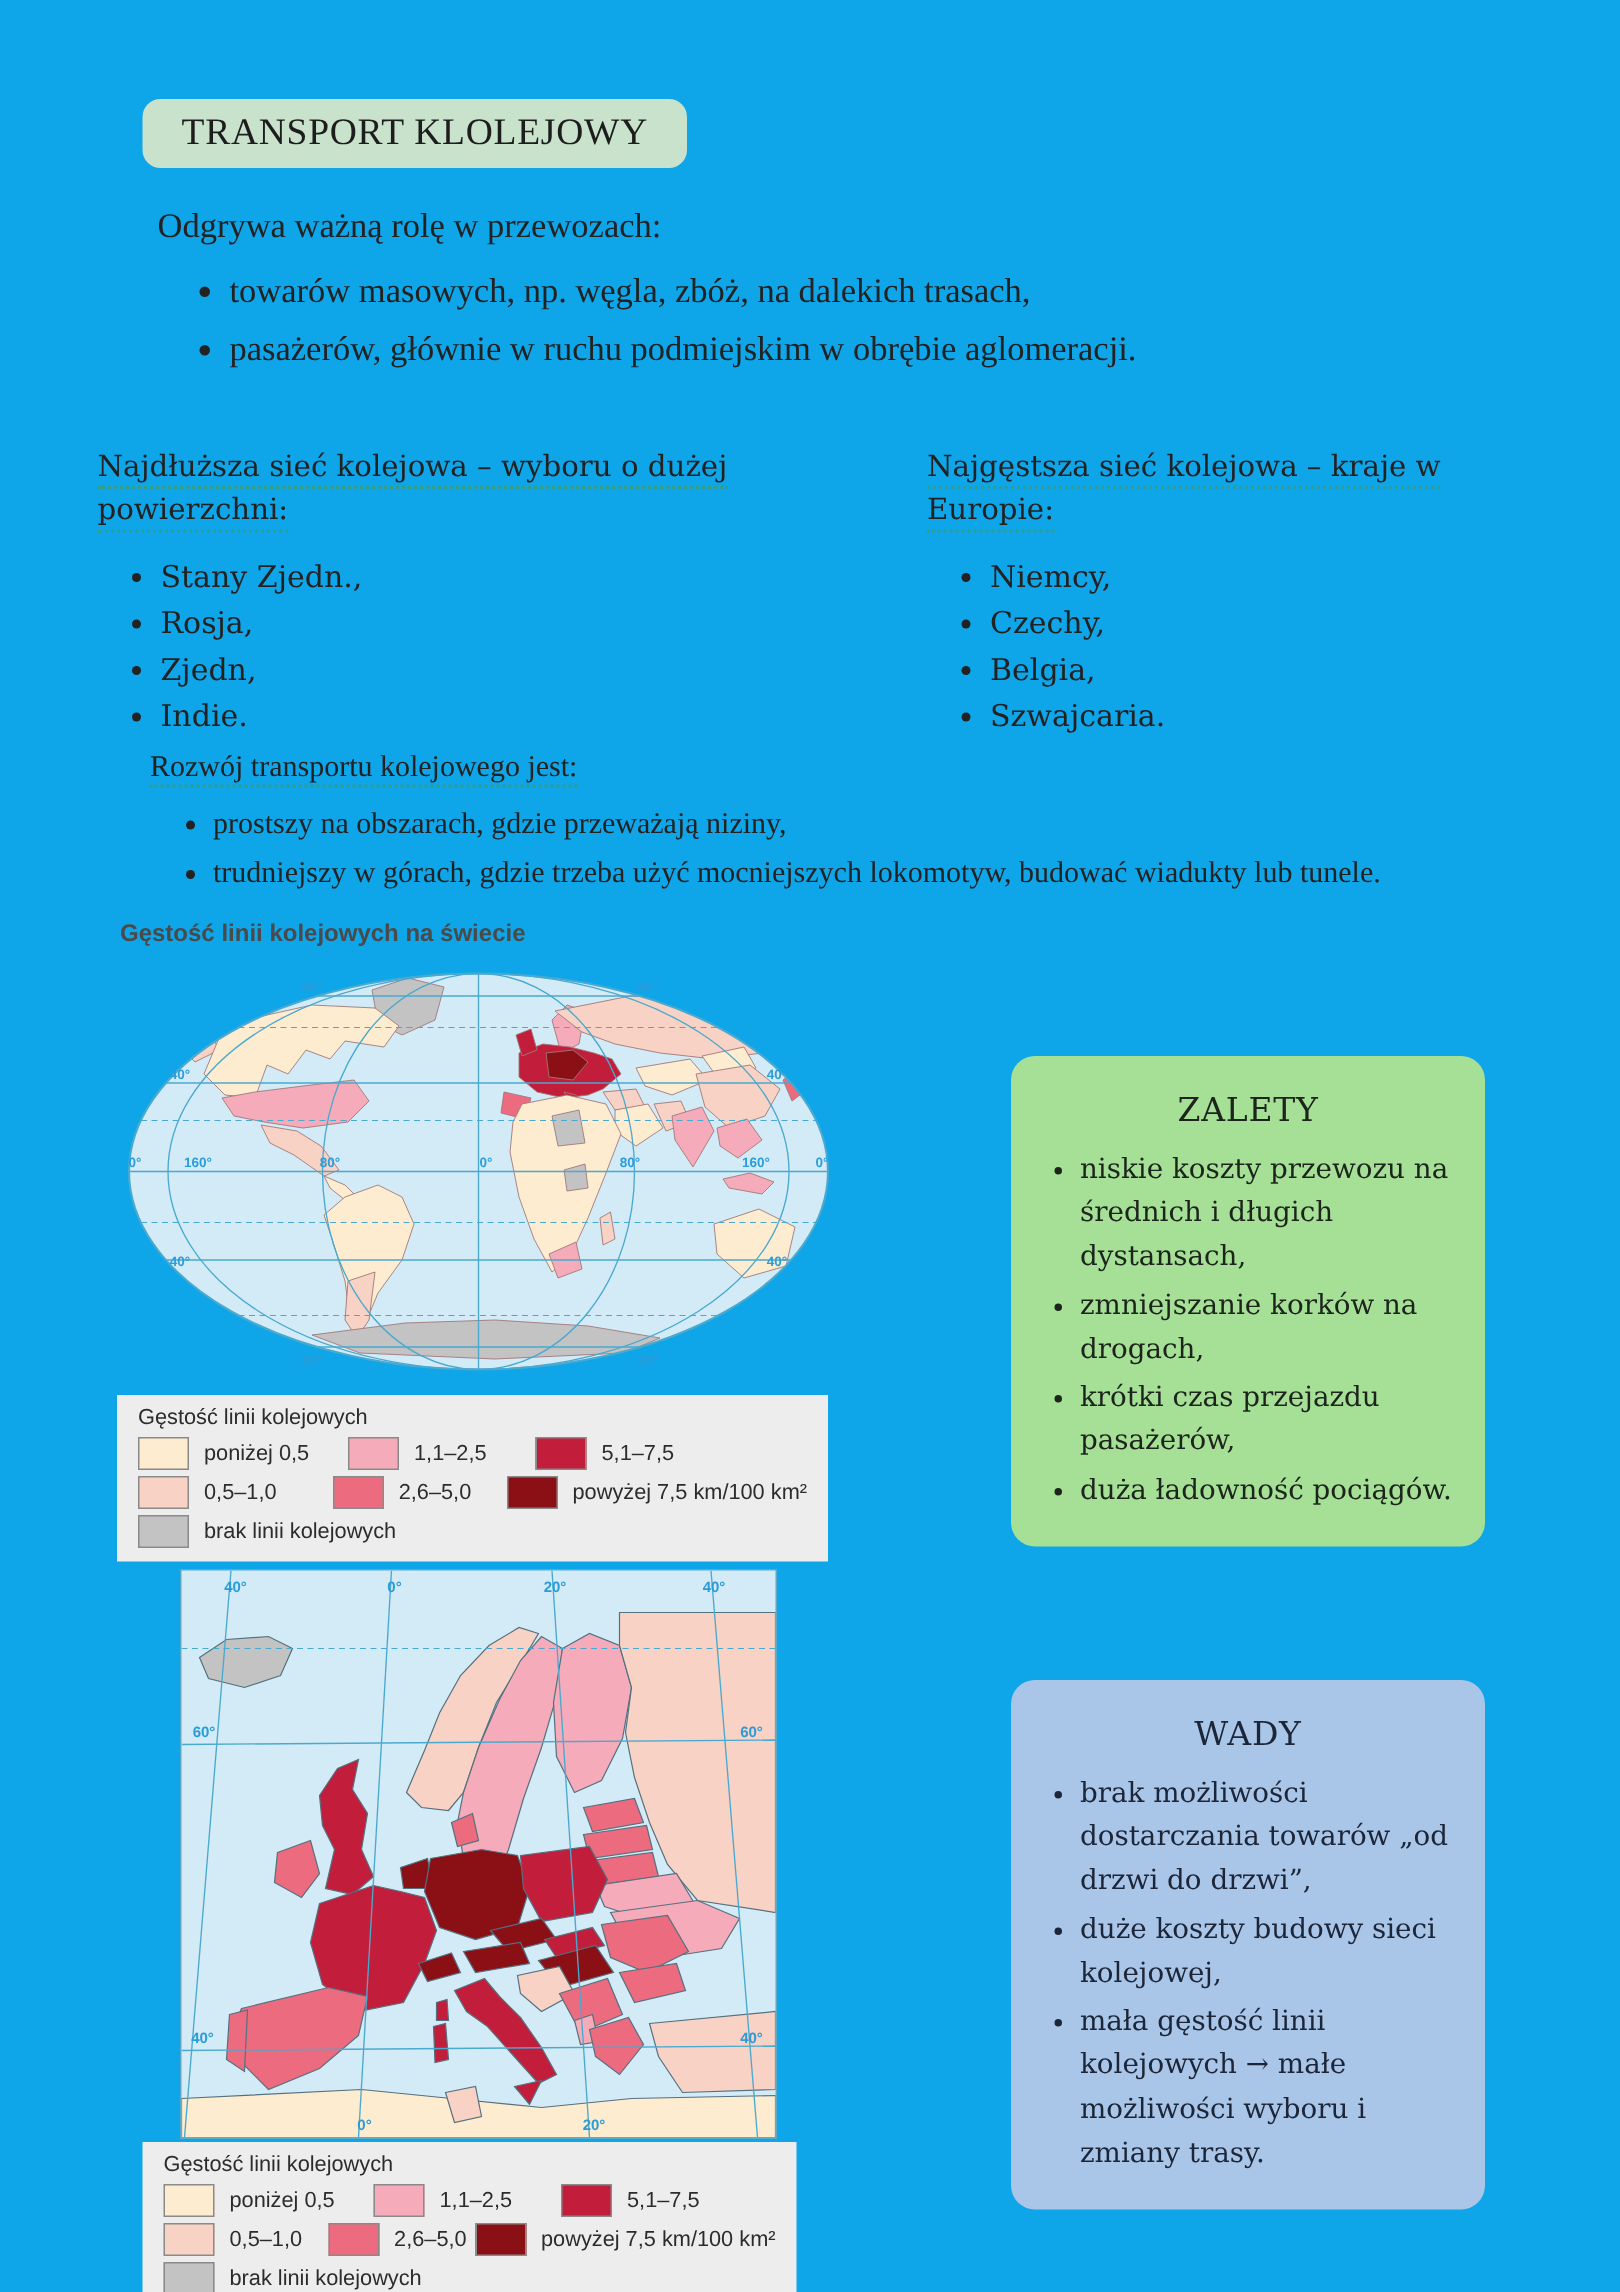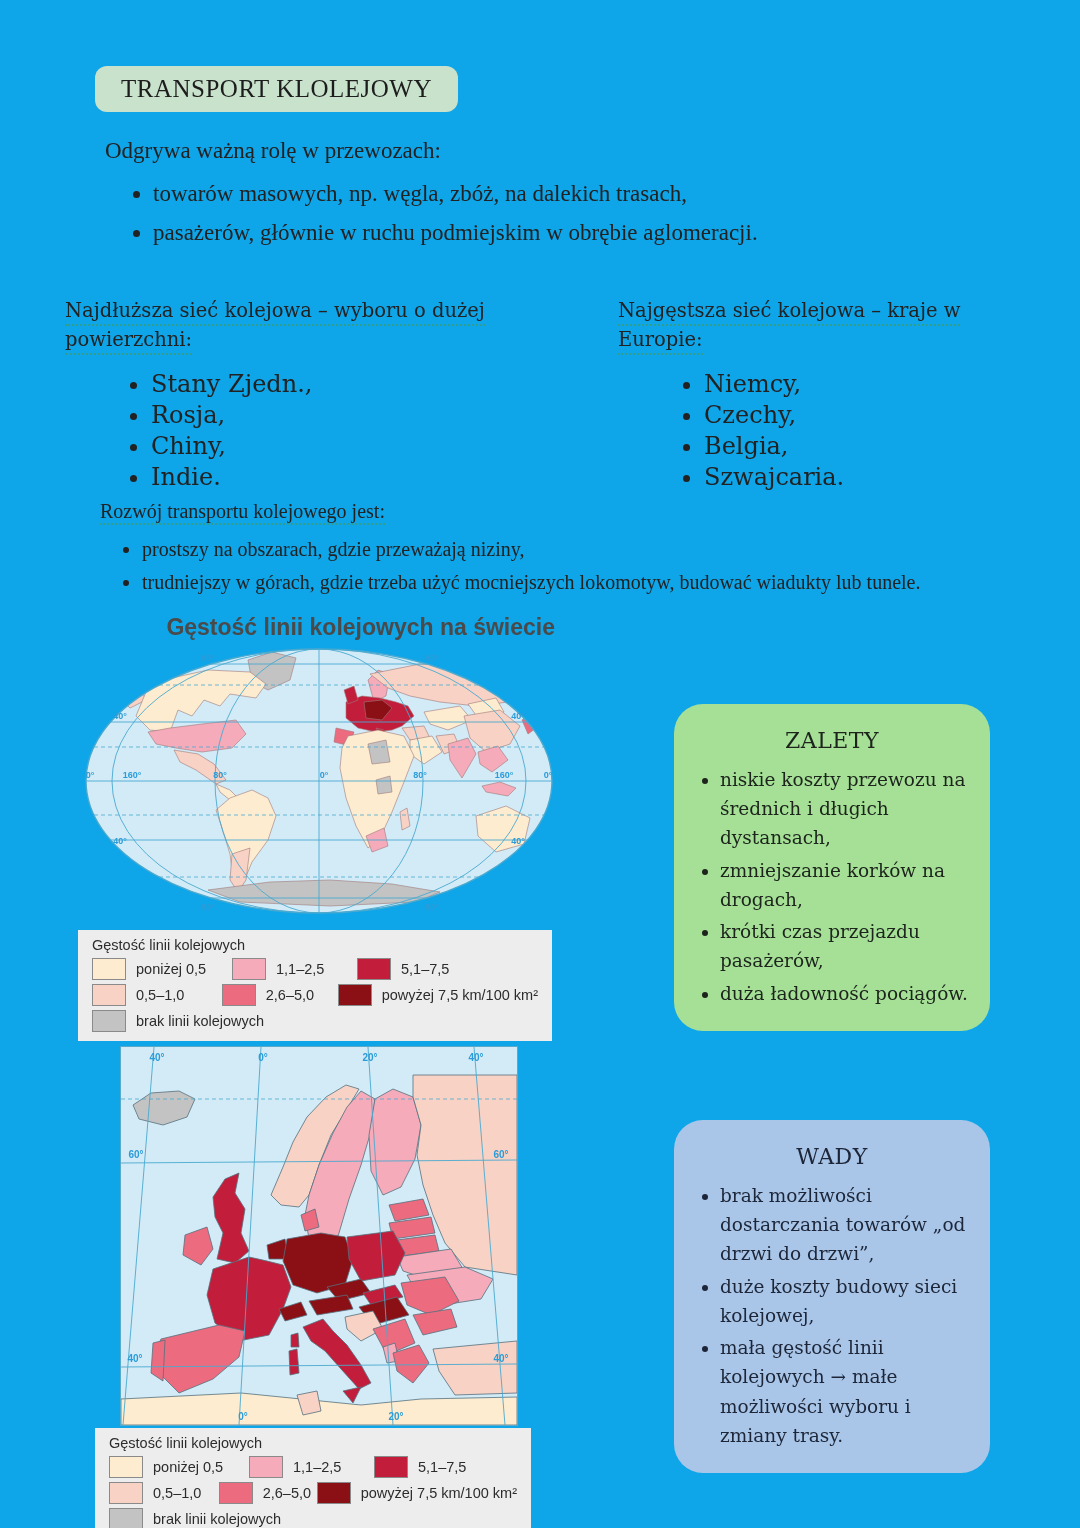--- a/index.html
+++ b/index.html
@@ -19,32 +19,32 @@
   .intro ul{margin:10px 0 0 0;padding-left:48px;}
   .intro li{font-size:23px;line-height:39px;}
 
   
   .col{position:absolute;top:296px;font-family:"DejaVu Serif",serif;}
   .col-left{left:65px;width:545px;}
   .col-right{left:618px;width:400px;}
   .col .heading{display:inline;font-size:19.5px;line-height:1.5;
                 border-bottom:2.5px dotted var(--underline);padding-bottom:2px;}
   .col ul{margin:14px 0 0 0;padding-left:42px;}
-  .col li{font-size:24px;line-height:31px;margin-left:44px;}
+  .col li{font-size:20px;line-height:31px;}
 
   
   .dev{position:absolute;left:100px;top:500px;width:960px;font-family:"Liberation Serif",serif;}
   .dev .heading{display:inline;font-size:20px;border-bottom:2.5px dotted var(--underline);
                 padding-bottom:1px;}
   .dev ul{margin:10px 0 0 0;padding-left:42px;}
   .dev li{font-size:20px;line-height:33px;}
 
   
-  .map-title{position:absolute;text-align:right;font-family:"Liberation Sans",sans-serif;
-             font-weight:700;font-size:23px;color:#4a4a4a;}
+  .map-title{position:absolute;text-align:left;font-family:"Liberation Sans",sans-serif;
+             font-weight:700;font-size:16px;color:#4a4a4a;}
   .wm-title{left:80px;width:475px;top:614px;}
   .em-title{left:120px;width:396px;top:1028px;}
 
   .world-svg{position:absolute;left:80px;top:640px;}
   .europe-svg{position:absolute;left:120px;top:1046px;border:1px solid var(--mapborder);
               background:var(--ocean);}
 
   
   .legend{position:absolute;background:var(--legendbg);padding:7px 14px 9px 14px;
           font-family:"Liberation Sans",sans-serif;color:#2c2c2c;box-sizing:border-box;}
@@ -55,21 +55,21 @@
   .lcell{display:flex;align-items:center;}
   .lc1{width:140px;}
   .lc2{width:125px;}
   .sw{width:32px;height:20px;border:1px solid #8a8a8a;margin-right:10px;flex:0 0 auto;}
   .sw1{background:var(--c1);} .sw2{background:var(--c2);} .sw3{background:var(--c3);}
   .sw4{background:var(--c4);} .sw5{background:var(--c5);} .sw6{background:var(--c6);}
   .sw7{background:var(--c7);}
   .llab{font-size:14.5px;white-space:nowrap;}
 
   
-  .note-box{position:absolute;width:316px;min-height:300px;border-radius:29px;
+  .note-box{position:absolute;width:316px;min-height:300px;border-radius:16px;
             padding:24px 22px 20px 22px;box-sizing:border-box;
             font-family:"DejaVu Serif",serif;}
   .zalety{left:674px;top:704px;background:var(--zaletybg);color:#1c241c;}
   .wady{left:674px;top:1120px;background:var(--wadybg);color:#1d2638;}
   .note-box h2{margin:0 0 12px 0;text-align:center;font-size:22px;font-weight:400;
                letter-spacing:.5px;}
   .note-box ul{margin:0;padding-left:24px;}
   .note-box li{font-size:18.5px;line-height:1.58;margin-bottom:3px;}
 
   
@@ -97,21 +97,21 @@
       <li>towarów masowych, np. węgla, zbóż, na dalekich trasach,</li>
       <li>pasażerów, głównie w ruchu podmiejskim w obrębie aglomeracji.</li>
     </ul>
   </div>
 
   <div class="col col-left">
     <span class="heading">Najdłuższa sieć kolejowa – wyboru o dużej powierzchni:</span>
     <ul>
       <li>Stany Zjedn.,</li>
       <li>Rosja,</li>
-      <li>Chiny,</li>
+      <li>Zjedn,</li>
       <li>Indie.</li>
     </ul>
   </div>
   <div class="col col-right">
     <span class="heading">Najgęstsza sieć kolejowa – kraje w Europie:</span>
     <ul>
       <li>Niemcy,</li>
       <li>Czechy,</li>
       <li>Belgia,</li>
       <li>Szwajcaria.</li>

